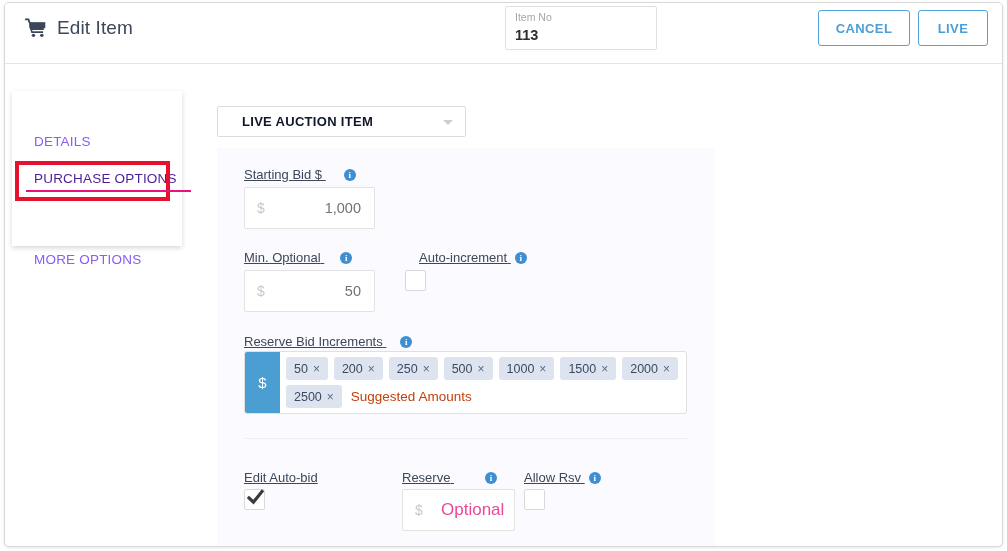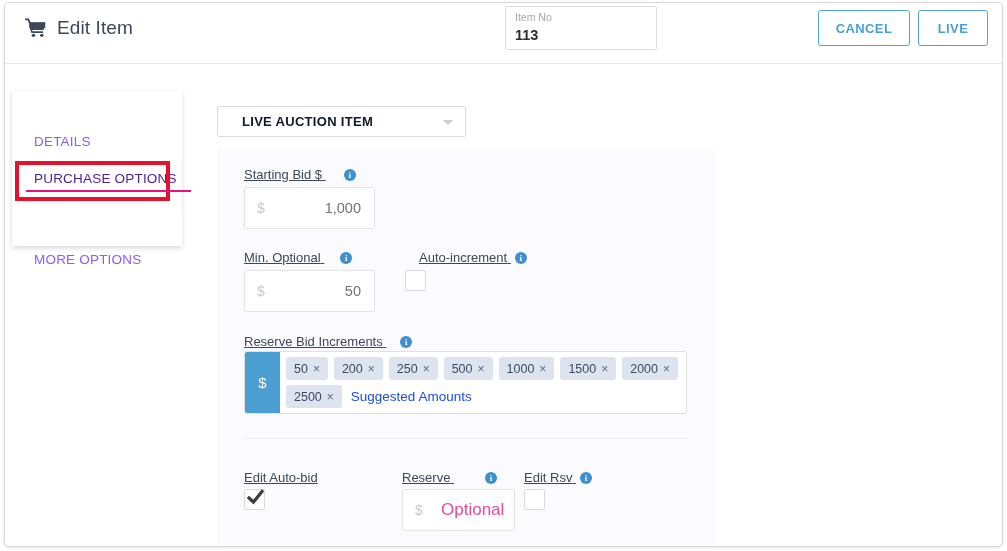--- a/index.html
+++ b/index.html
@@ -267,21 +267,21 @@
     display: flex;
     align-items: center;
     padding: 0 8px;
     gap: 5px;
     cursor: pointer;
     white-space: nowrap;
   }
   .chip-x { color: #5a6b84; font-size: 12px; }
   #chips-placeholder {
     font-size: 13.5px;
-    color: #1d4ed8;
+    color: #c2410c;
     align-self: center;
     margin-left: 3px;
     height: 23px;
     line-height: 23px;
   }
 
   #section-divider {
     position: absolute;
     left: 27px; top: 290px;
     width: 443px; height: 1px;
@@ -412,19 +412,19 @@
     <div class="field-label" style="left:185px; top:322px;">
       <span>Reserve</span>
       <span class="info-icon" style="margin-left:31px;">i</span>
     </div>
     <div class="money-input" style="left:185px; top:341px; width:113px; height:42px;">
       <span class="money-prefix">$</span>
       <span class="money-placeholder">Optional</span>
     </div>
 
     <div class="field-label" style="left:307px; top:322px;">
-      <span>Edit Rsv</span>
+      <span>Allow Rsv</span>
       <span class="info-icon" style="margin-left:4px;">i</span>
     </div>
     <div class="checkbox-ui" style="left:307px; top:341px;"></div>
 
   </div>
 </div>
 
 </body></html>

